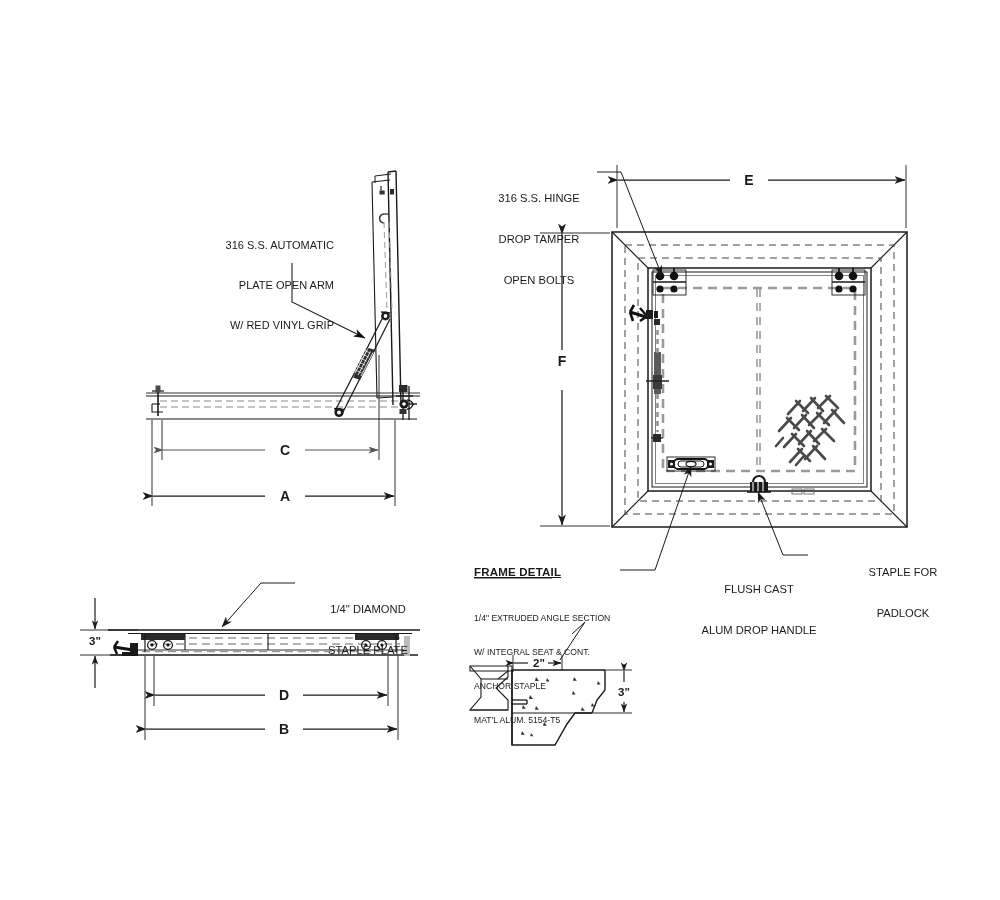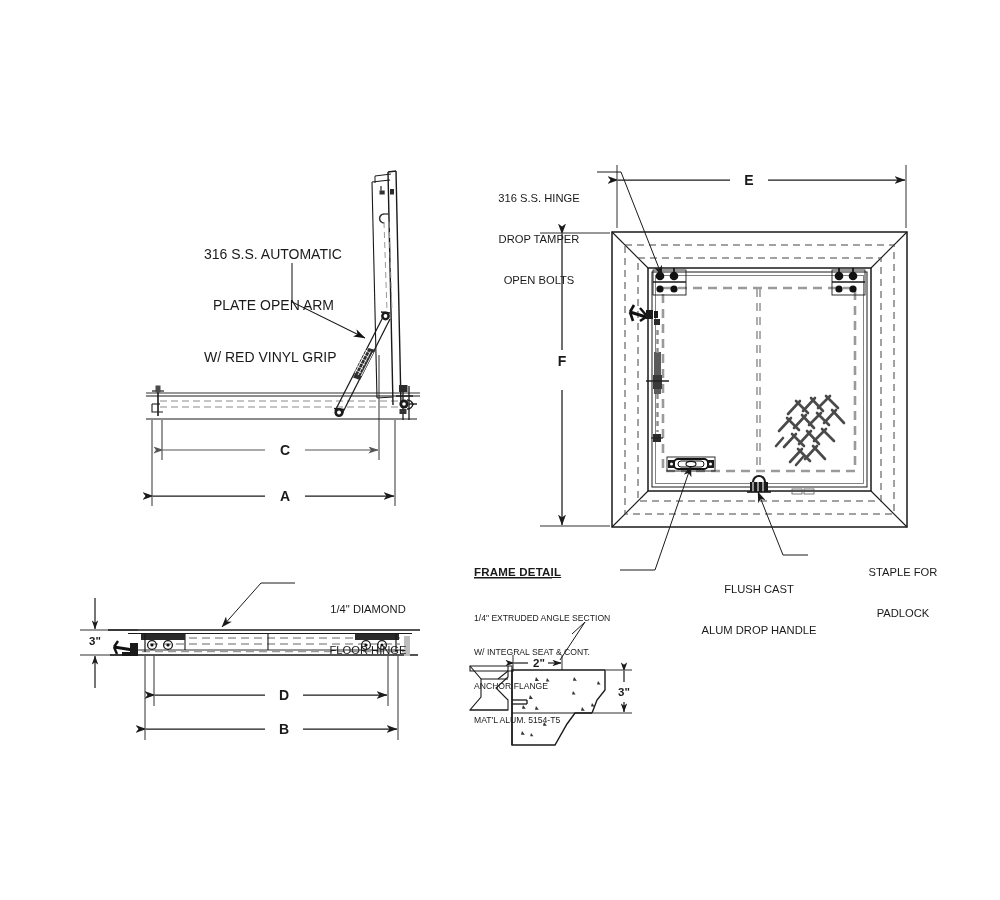--- a/index.html
+++ b/index.html
@@ -2,21 +2,21 @@
 <html><head>
 <meta charset="utf-8">
 <style>
   html,body{margin:0;padding:0;background:#ffffff;}
   body{width:1000px;height:900px;overflow:hidden;
        font-family:"Liberation Sans", sans-serif;color:#1a1a1a;}
   #sheet{position:relative;width:1000px;height:900px;background:#fff;}
   svg.layer{position:absolute;left:0;top:0;width:1000px;height:900px;}
   .lbl{position:absolute;font-family:"Liberation Sans",sans-serif;
        color:#1a1a1a;white-space:pre;line-height:1.22;}
-  .note{font-size:14px;text-align:right;}
+  .note{font-size:11px;text-align:right;}
   .note-l{font-size:11.2px;text-align:center;}
   .dimtxt{font-size:14px;font-weight:bold;text-align:center;}
   .dimsm{font-size:11.5px;font-weight:bold;text-align:center;}
   .fdtitle{font-size:11.5px;font-weight:bold;text-decoration:underline;letter-spacing:.2px;}
   .fdnote{font-size:8.6px;line-height:1.32;text-align:left;}
 </style>
 </head>
 <body>
 
 <div id="sheet">
@@ -415,32 +415,32 @@
 <div class="lbl note-l" style="left:684px;top:556px;width:150px;">
   <div>FLUSH CAST</div>
   <div>ALUM DROP HANDLE</div>
 </div>
 
 <div class="lbl dimtxt" style="left:729px;top:172px;width:40px;">E</div>
 <div class="lbl dimtxt" style="left:542px;top:353px;width:40px;">F</div>
 
 <div class="lbl note-l" style="left:303px;top:576px;width:130px;">
   <div>1/4" DIAMOND</div>
-  <div>FLOOR HINGE</div>
+  <div>STAPLE PLATE</div>
 </div>
 
 <div class="lbl dimsm" style="left:78px;top:634px;width:34px;">3"</div>
 <div class="lbl dimtxt" style="left:264px;top:687px;width:40px;">D</div>
 <div class="lbl dimtxt" style="left:264px;top:721px;width:40px;">B</div>
 
 <div class="lbl fdtitle" style="left:474px;top:565px;">FRAME DETAIL</div>
 
 <div class="lbl fdnote" style="left:474px;top:590px;width:165px;">
   <div>1/4" EXTRUDED ANGLE SECTION</div>
   <div>W/ INTEGRAL SEAT &amp; CONT.</div>
-  <div>ANCHOR FLANGE</div>
+  <div>ANCHOR STAPLE</div>
   <div>MAT'L ALUM. 5154-T5</div>
 </div>
 
 <div class="lbl dimsm" style="left:528px;top:656px;width:22px;">2"</div>
 <div class="lbl dimsm" style="left:613px;top:685px;width:22px;">3"</div>
 
 </div>
 
 </body></html>

